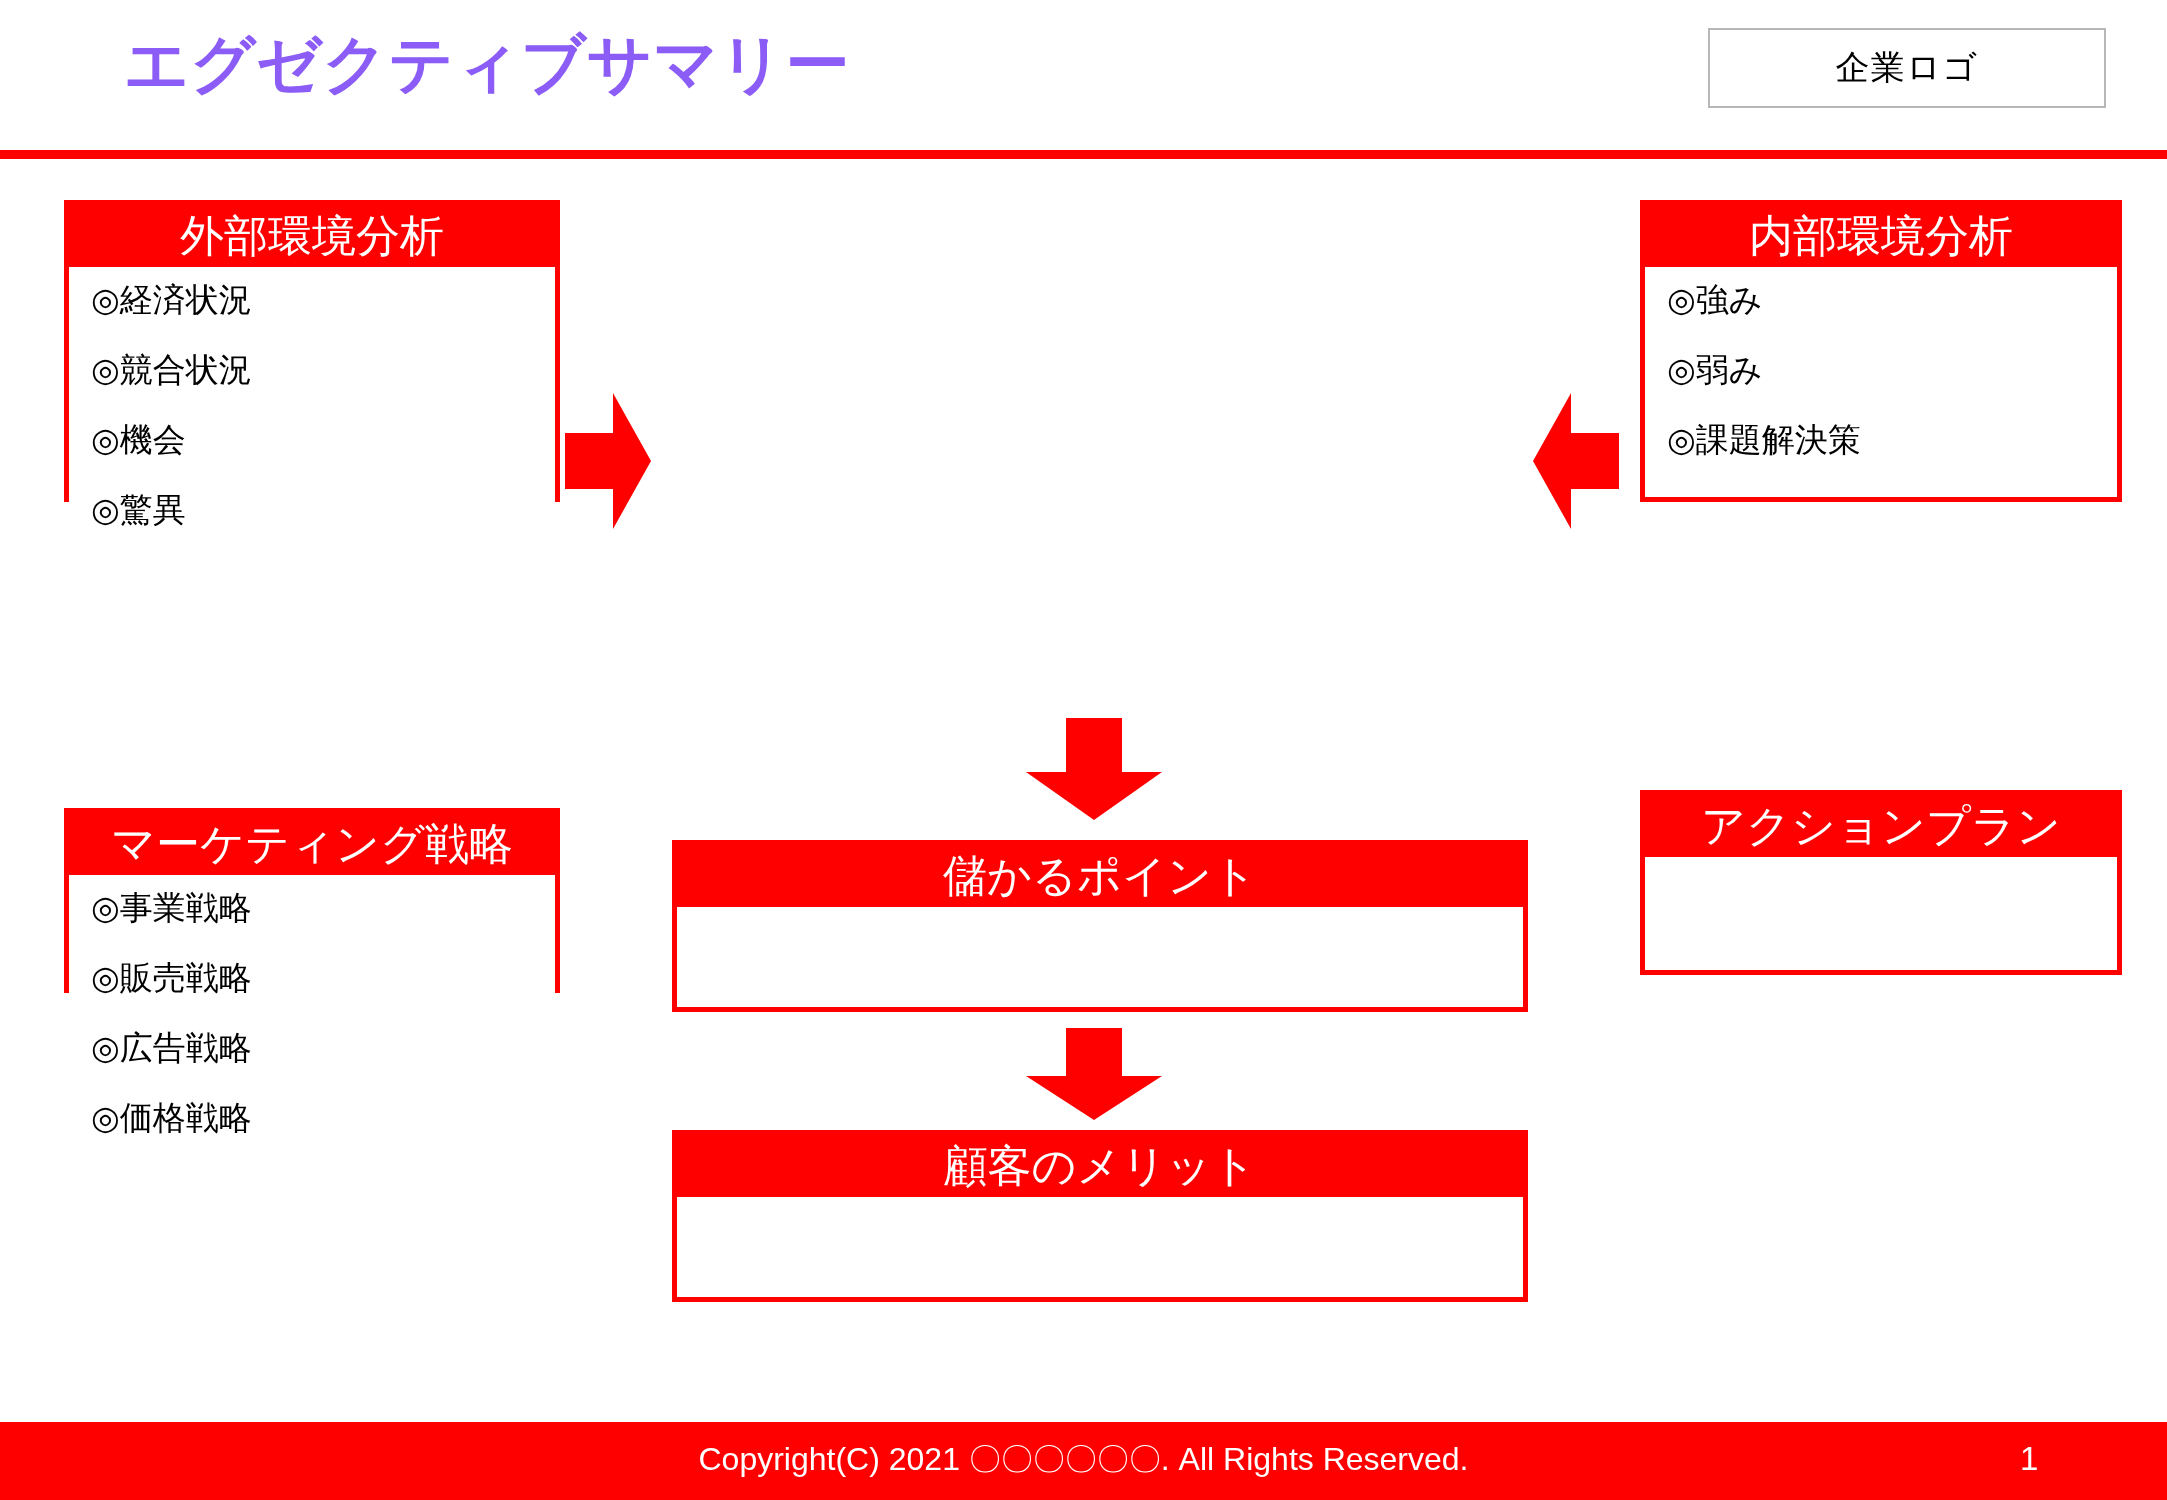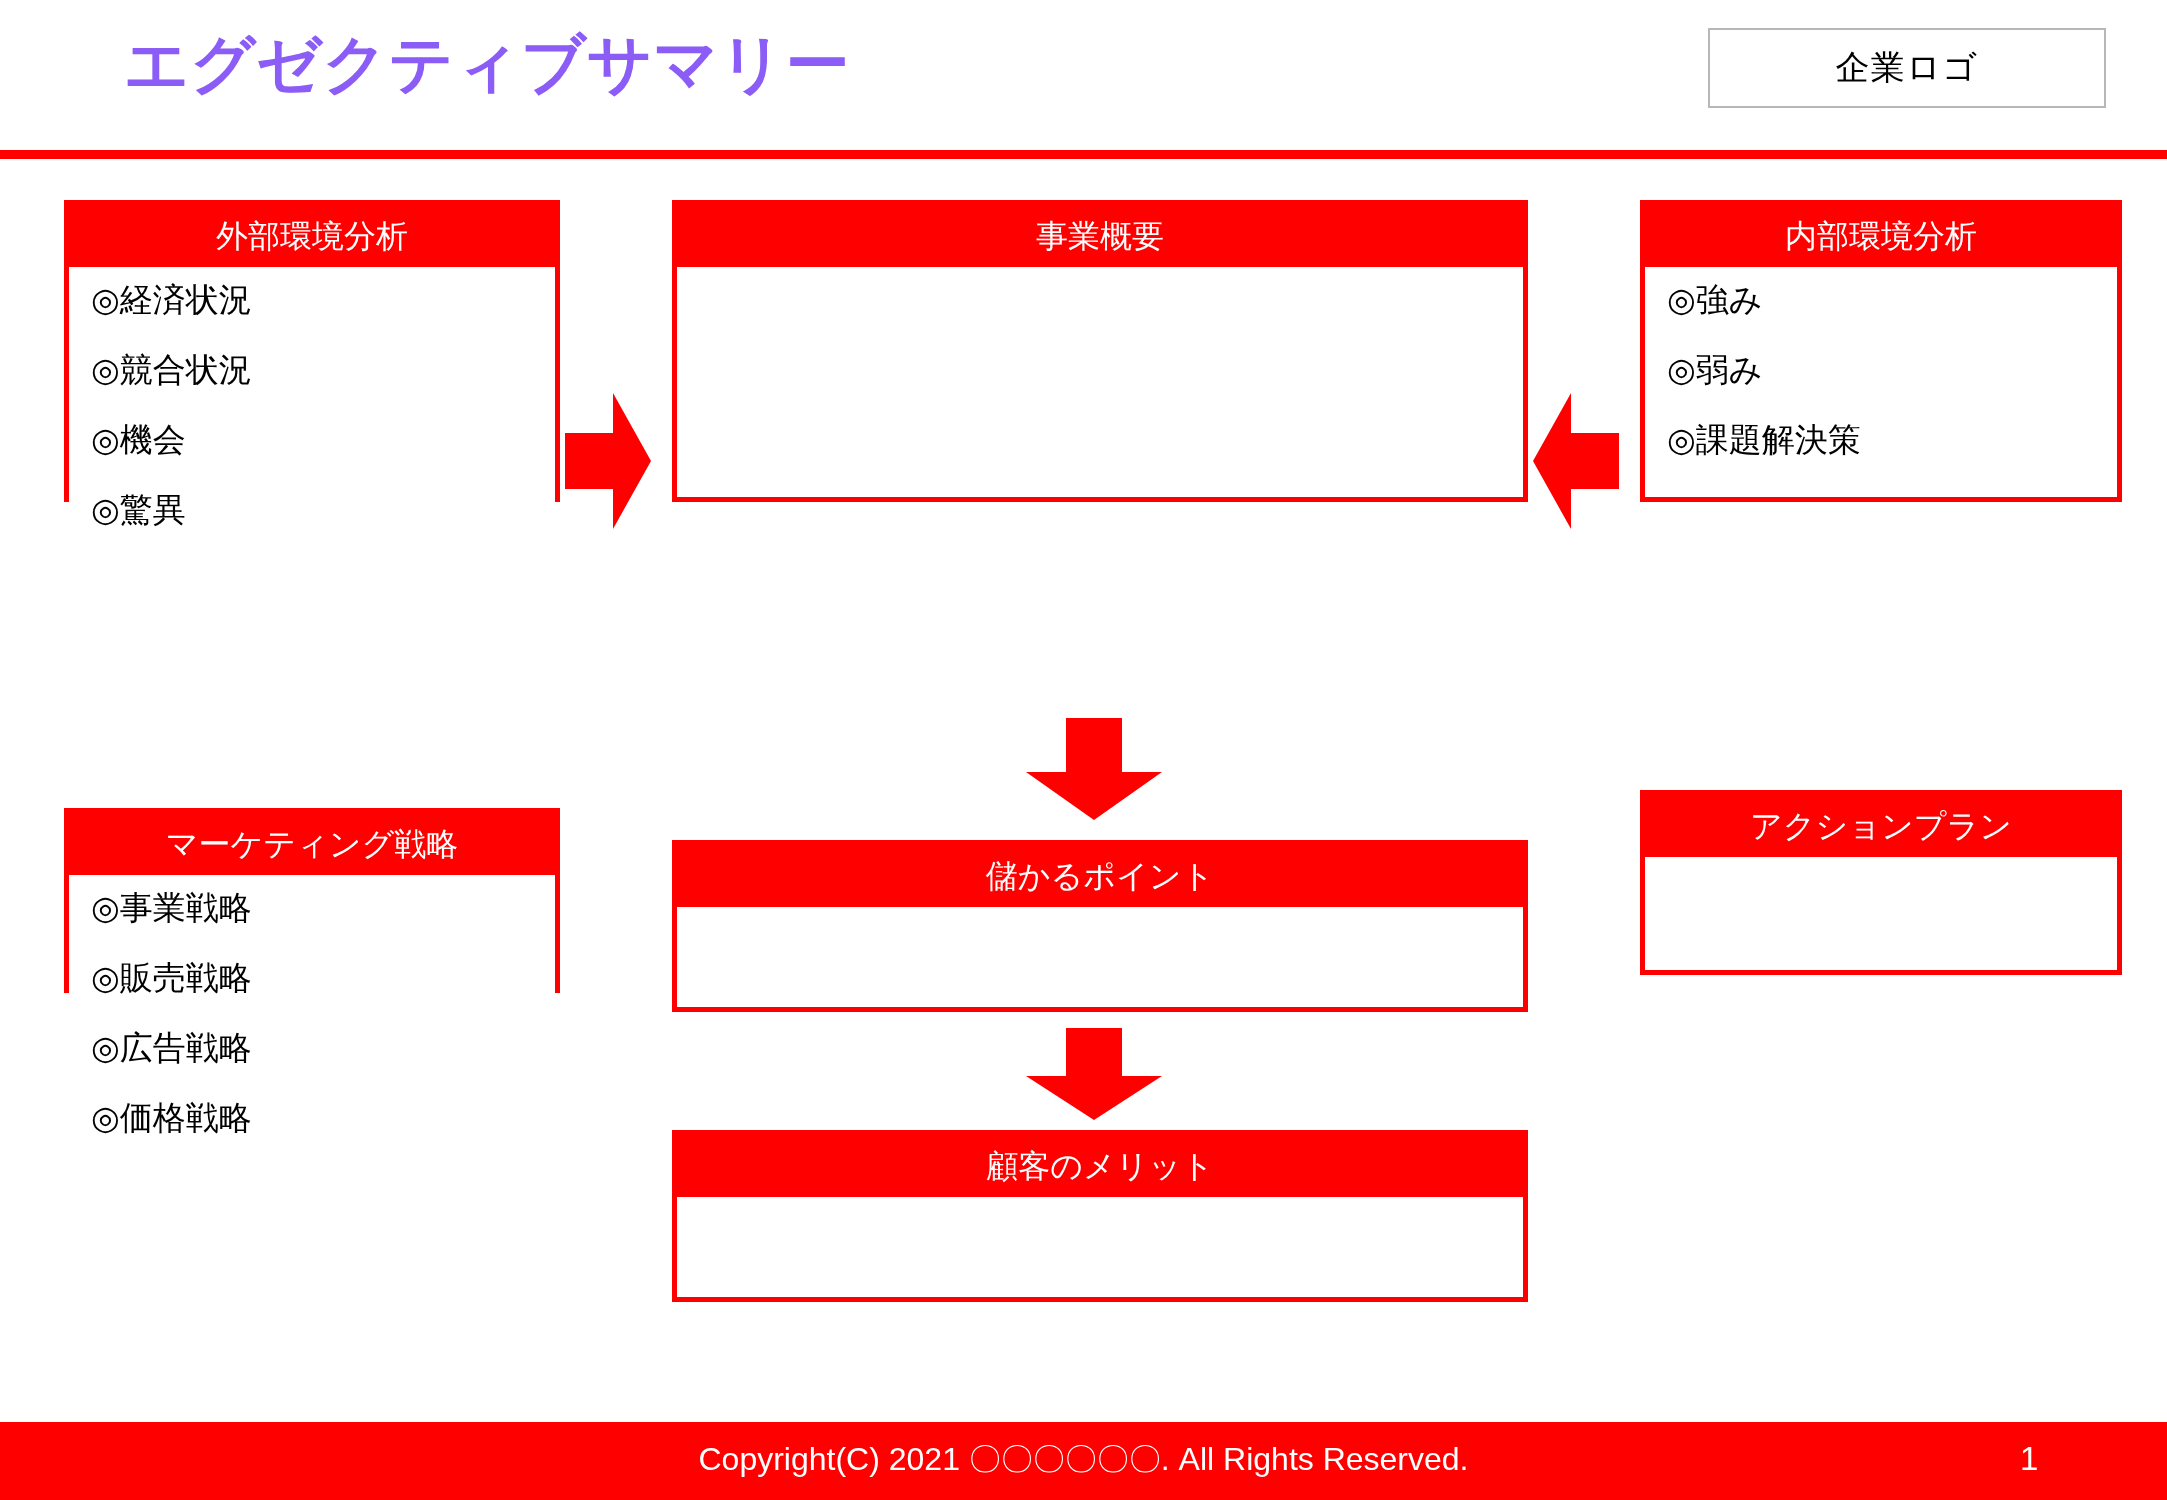--- a/index.html
+++ b/index.html
@@ -63,21 +63,21 @@
   .panel {
     position: absolute;
     box-sizing: border-box;
     border: 5px solid #fe0000;
     background: #ffffff;
   }
   .panel-head {
     background: #fe0000;
     color: #ffffff;
     text-align: center;
-    font-size: 32px;
+    font-size: 44px;
     line-height: 1;
     display: flex;
     align-items: center;
     justify-content: center;
     white-space: nowrap;
   }
   .panel-body {
     background: #ffffff;
     padding: 16px 0 0 0;
   }
@@ -183,26 +183,20 @@
     <div class="panel-body">
       <ul class="bullet-list">
         <li><span class="bullet-mark">◎</span><span>経済状況</span></li>
         <li><span class="bullet-mark">◎</span><span>競合状況</span></li>
         <li><span class="bullet-mark">◎</span><span>機会</span></li>
         <li><span class="bullet-mark">◎</span><span>驚異</span></li>
       </ul>
     </div>
   </div>
 
-  <div class="panel" id="panel-overview">
-    <div class="panel-head">
-      <span>事業概要</span>
-    </div>
-    <div class="panel-body"></div>
-  </div>
 
   <div class="panel" id="panel-internal">
     <div class="panel-head">
       <span>内部環境分析</span>
     </div>
     <div class="panel-body">
       <ul class="bullet-list">
         <li><span class="bullet-mark">◎</span><span>強み</span></li>
         <li><span class="bullet-mark">◎</span><span>弱み</span></li>
         <li><span class="bullet-mark">◎</span><span>課題解決策</span></li>

